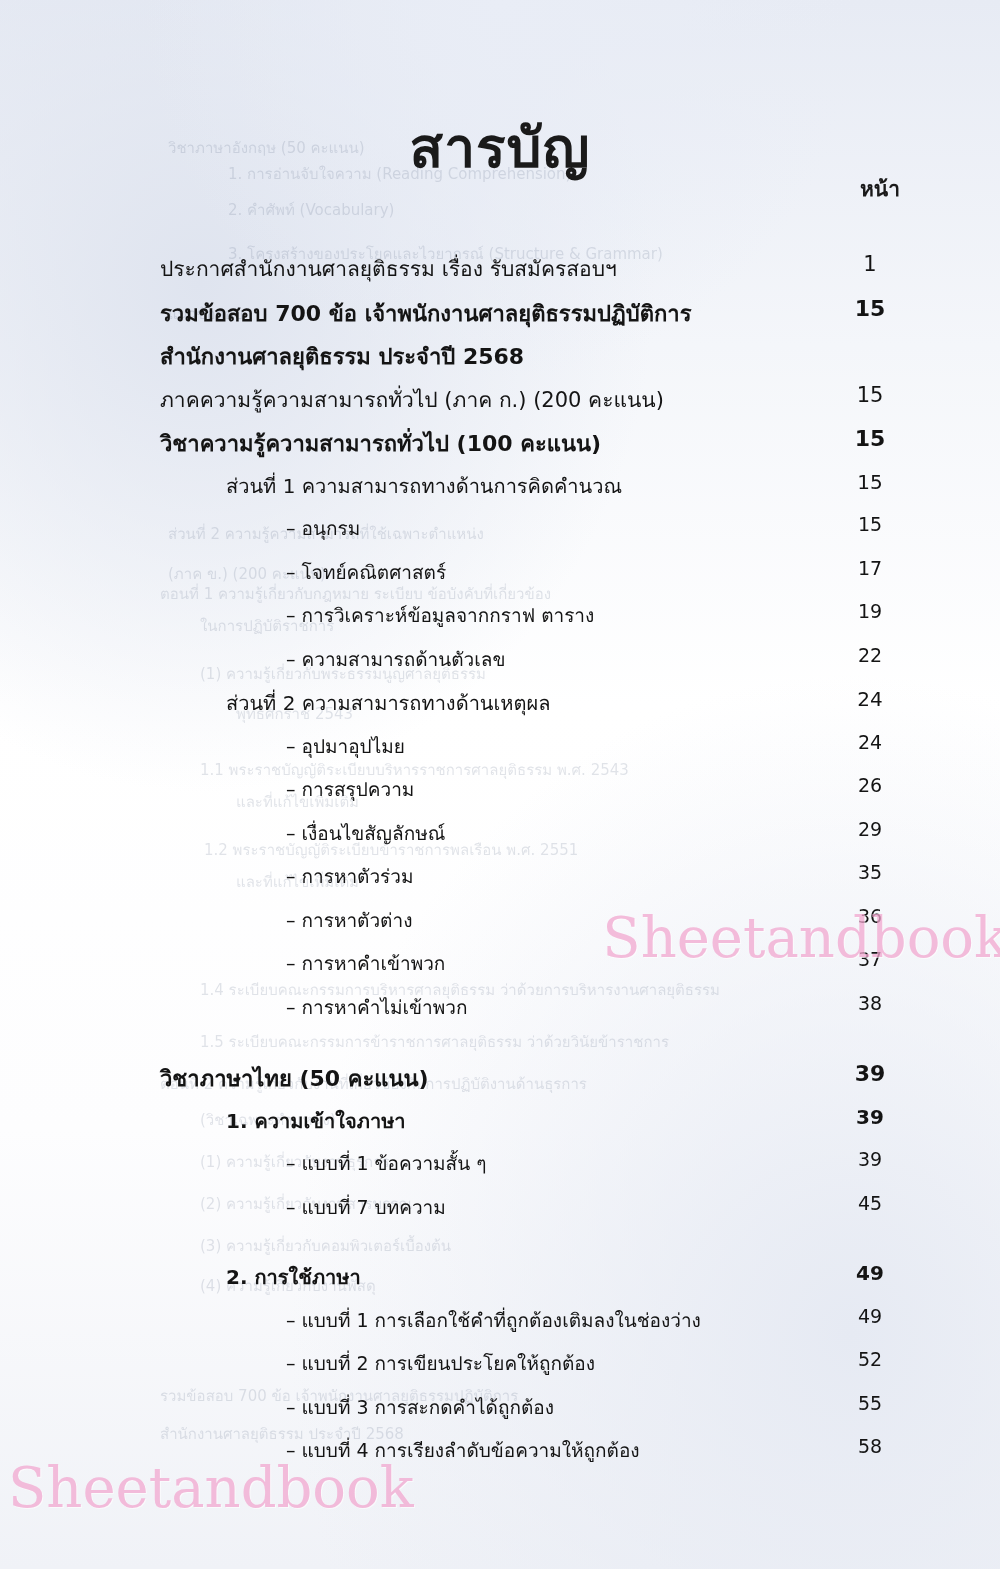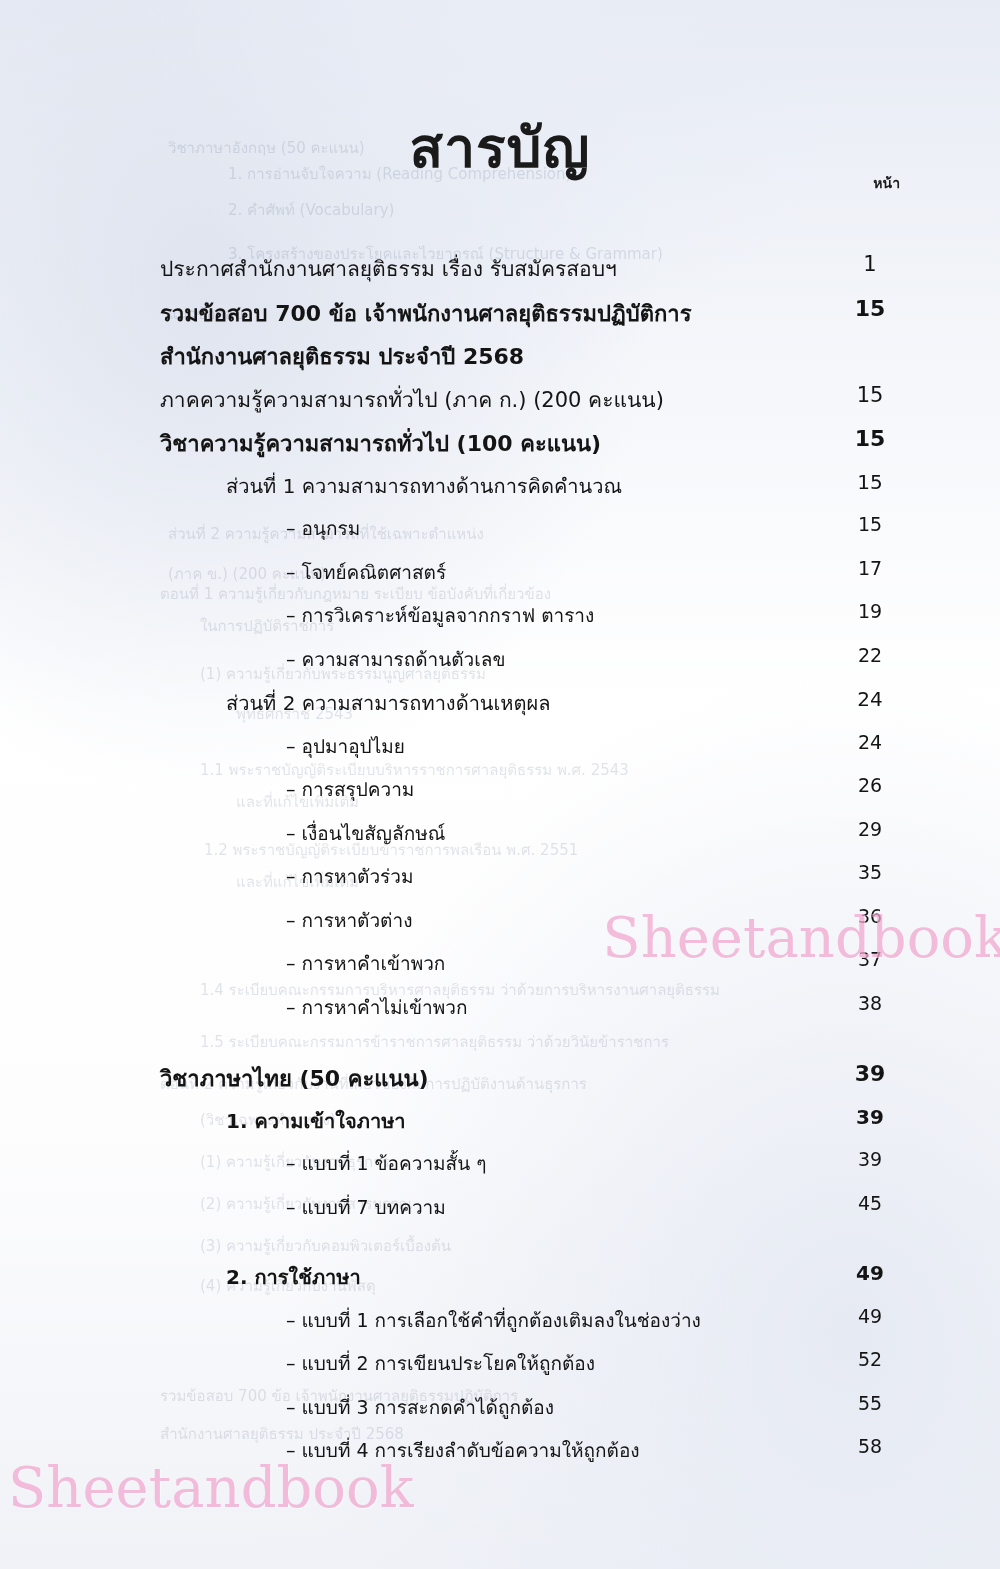--- a/index.html
+++ b/index.html
@@ -62,21 +62,21 @@
     font-size: 55px;
     font-weight: bold;
     color: #1a1a1a;
     letter-spacing: 1px;
   }
 
   .page-col-header {
     position: absolute;
     right: 100px;
     top: 172px;
-    font-size: 14px;
+    font-size: 21px;
     font-weight: bold;
     color: #1a1a1a;
   }
 
   .toc {
     position: absolute;
     left: 0;
     top: 252px;
     width: 1000px;
   }

